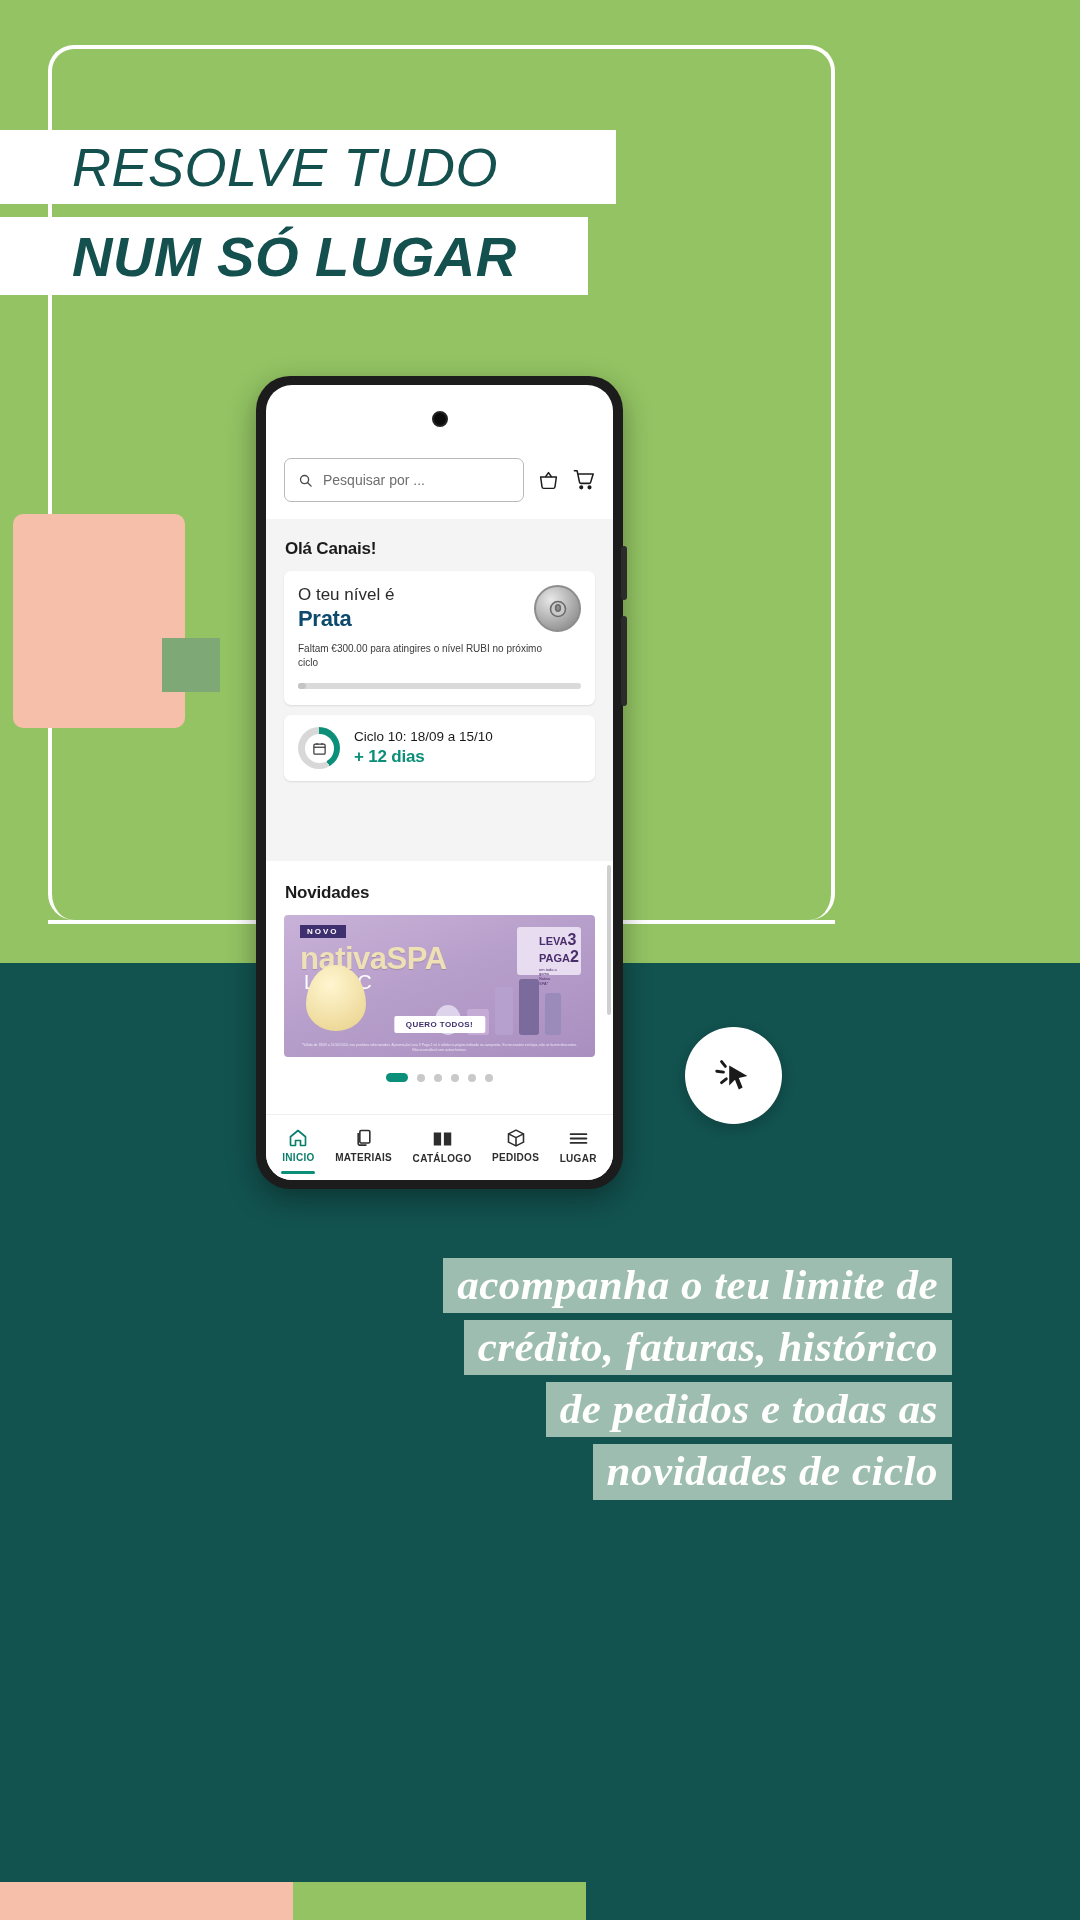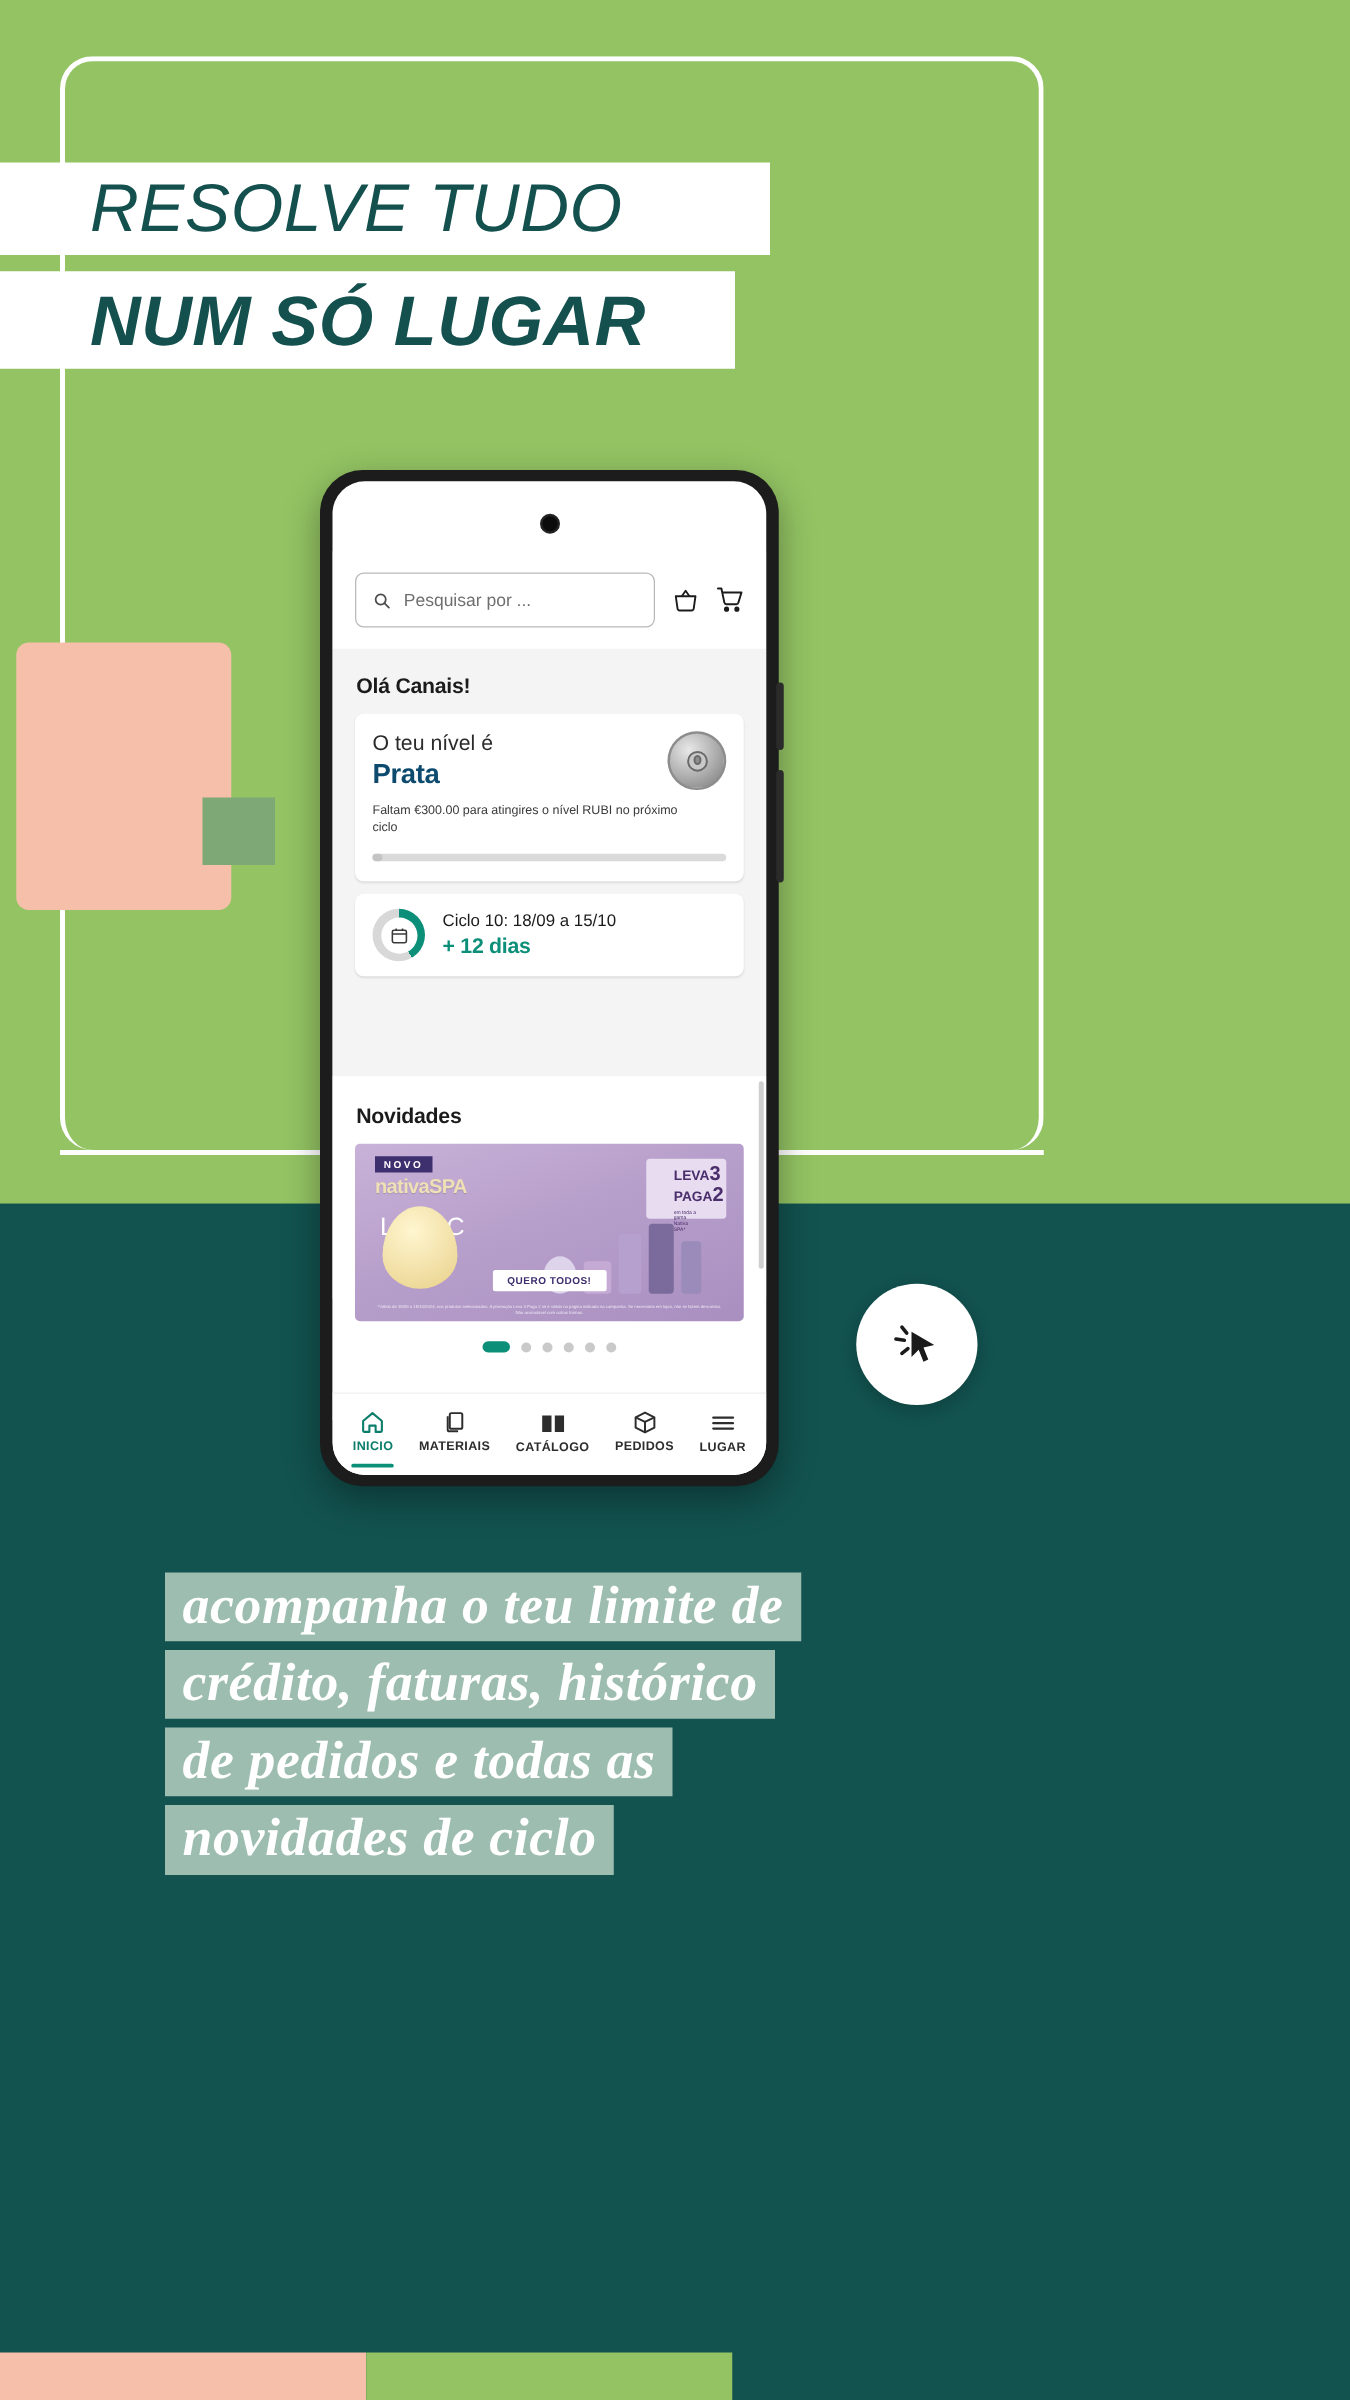--- a/index.html
+++ b/index.html
@@ -162,21 +162,21 @@
   .nov-title{ padding:22px 19px 12px 19px; font-size:17px; font-weight:700; color:#1b1b1b; letter-spacing:-0.2px;}
   .promo{
     margin:0 18px; height:142px; border-radius:4px; overflow:hidden; position:relative;
     background:linear-gradient(160deg,#c9b2d8 0%,#b79fcb 45%,#a98fc0 100%);
   }
   .promo .novo{
     position:absolute; left:16px; top:10px; background:#3e2f6e; color:#fff;
     font-size:8px; letter-spacing:2px; padding:2px 7px; font-weight:700;
   }
   .promo .spa{
-    position:absolute; left:16px; top:26px; font-size:16px; font-weight:700;
+    position:absolute; left:16px; top:26px; font-size:31px; font-weight:700;
     background:linear-gradient(90deg,#d9c48a,#fff6d9 40%,#cbb municipality);
     color:#efe0b5;
     letter-spacing:-0.5px;
     text-shadow:0 1px 1px rgba(0,0,0,.15);
   }
   .promo .lilac{
     position:absolute; left:20px; top:56px; font-size:20px; color:#fff; letter-spacing:3px;
   }
   .promo .leva{
     position:absolute; right:14px; top:12px; width:64px; height:48px;
@@ -230,21 +230,21 @@
 
   
   .cursor-bubble{
     position:absolute; left:685px; top:1027px; width:97px; height:97px;
     background:#ffffff; border-radius:50%;
     display:flex; align-items:center; justify-content:center;
     box-shadow:0 4px 14px rgba(0,0,0,.2);
   }
 
   
-  .bot-text{ position:absolute; left:132px; top:1258px; width:820px; }
+  .bot-text{ position:absolute; left:132px; top:1258px; width:820px;text-align:right; }
   .bt-line{
     display:inline-block;
     background:#9dbdb0;
     color:#ffffff;
     font-family:"Liberation Serif", serif;
     font-style:italic; font-weight:700;
     font-size:43px;
     padding:4px 14px 6px 14px;
     line-height:1.05;
     margin-bottom:7px;

